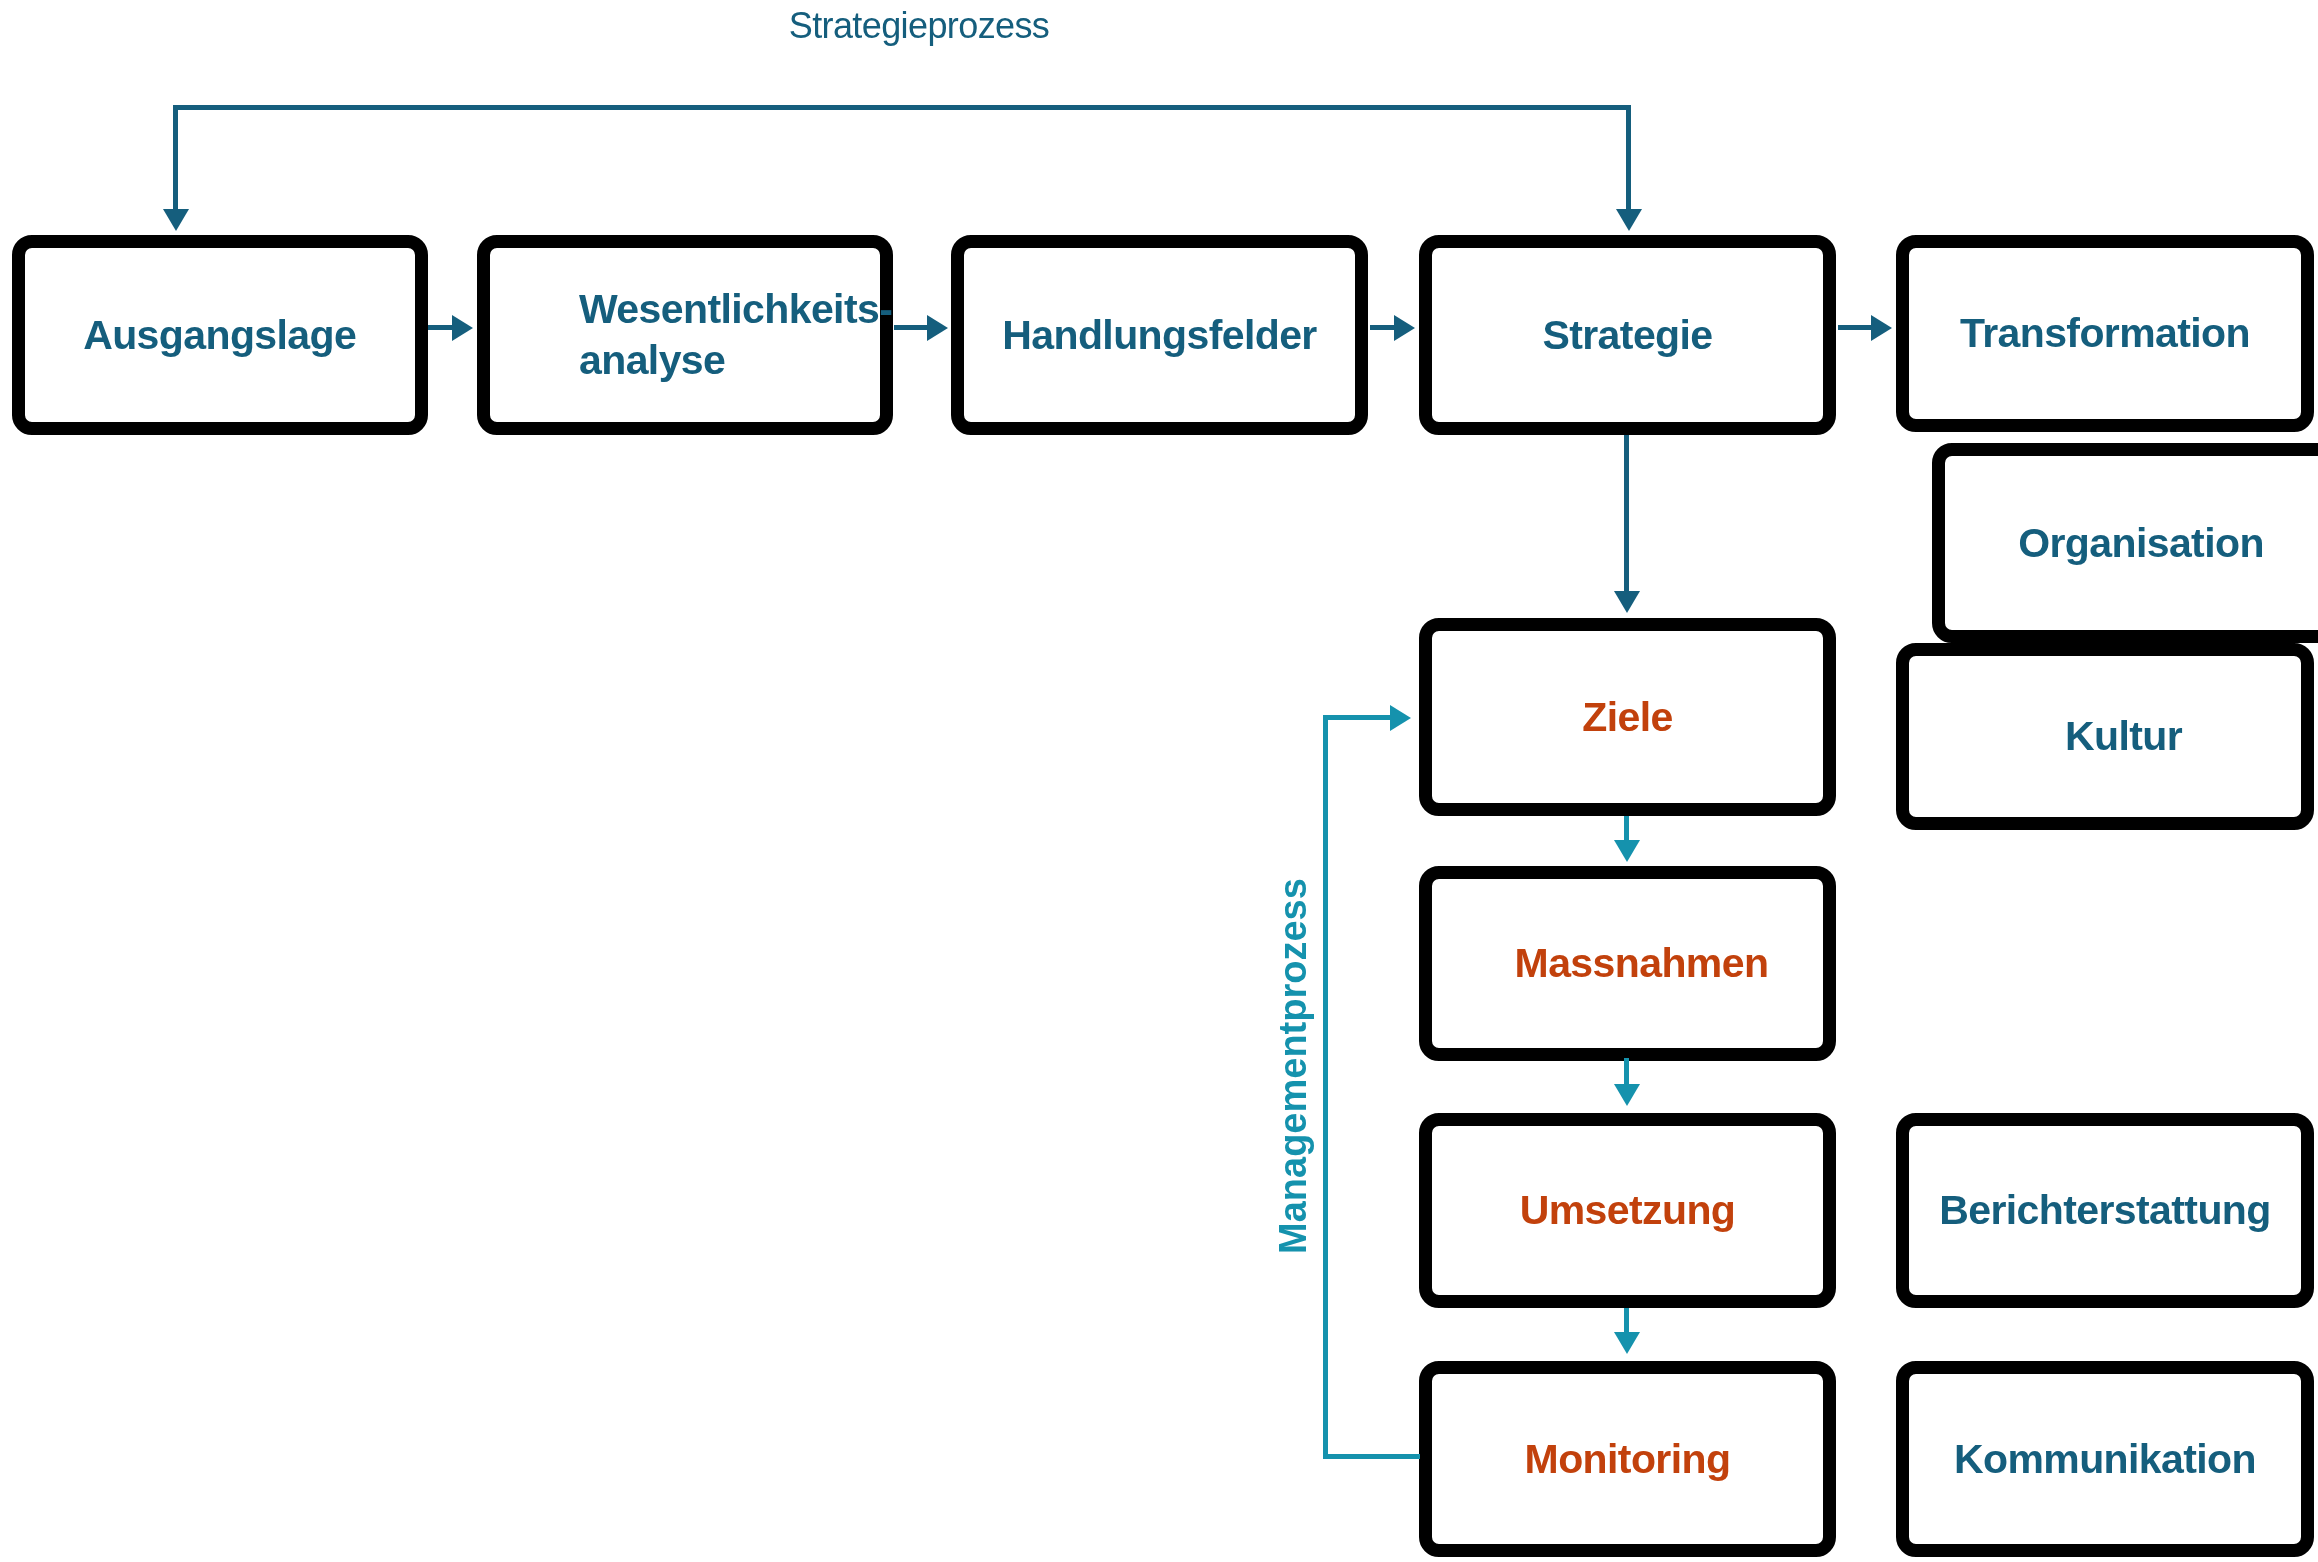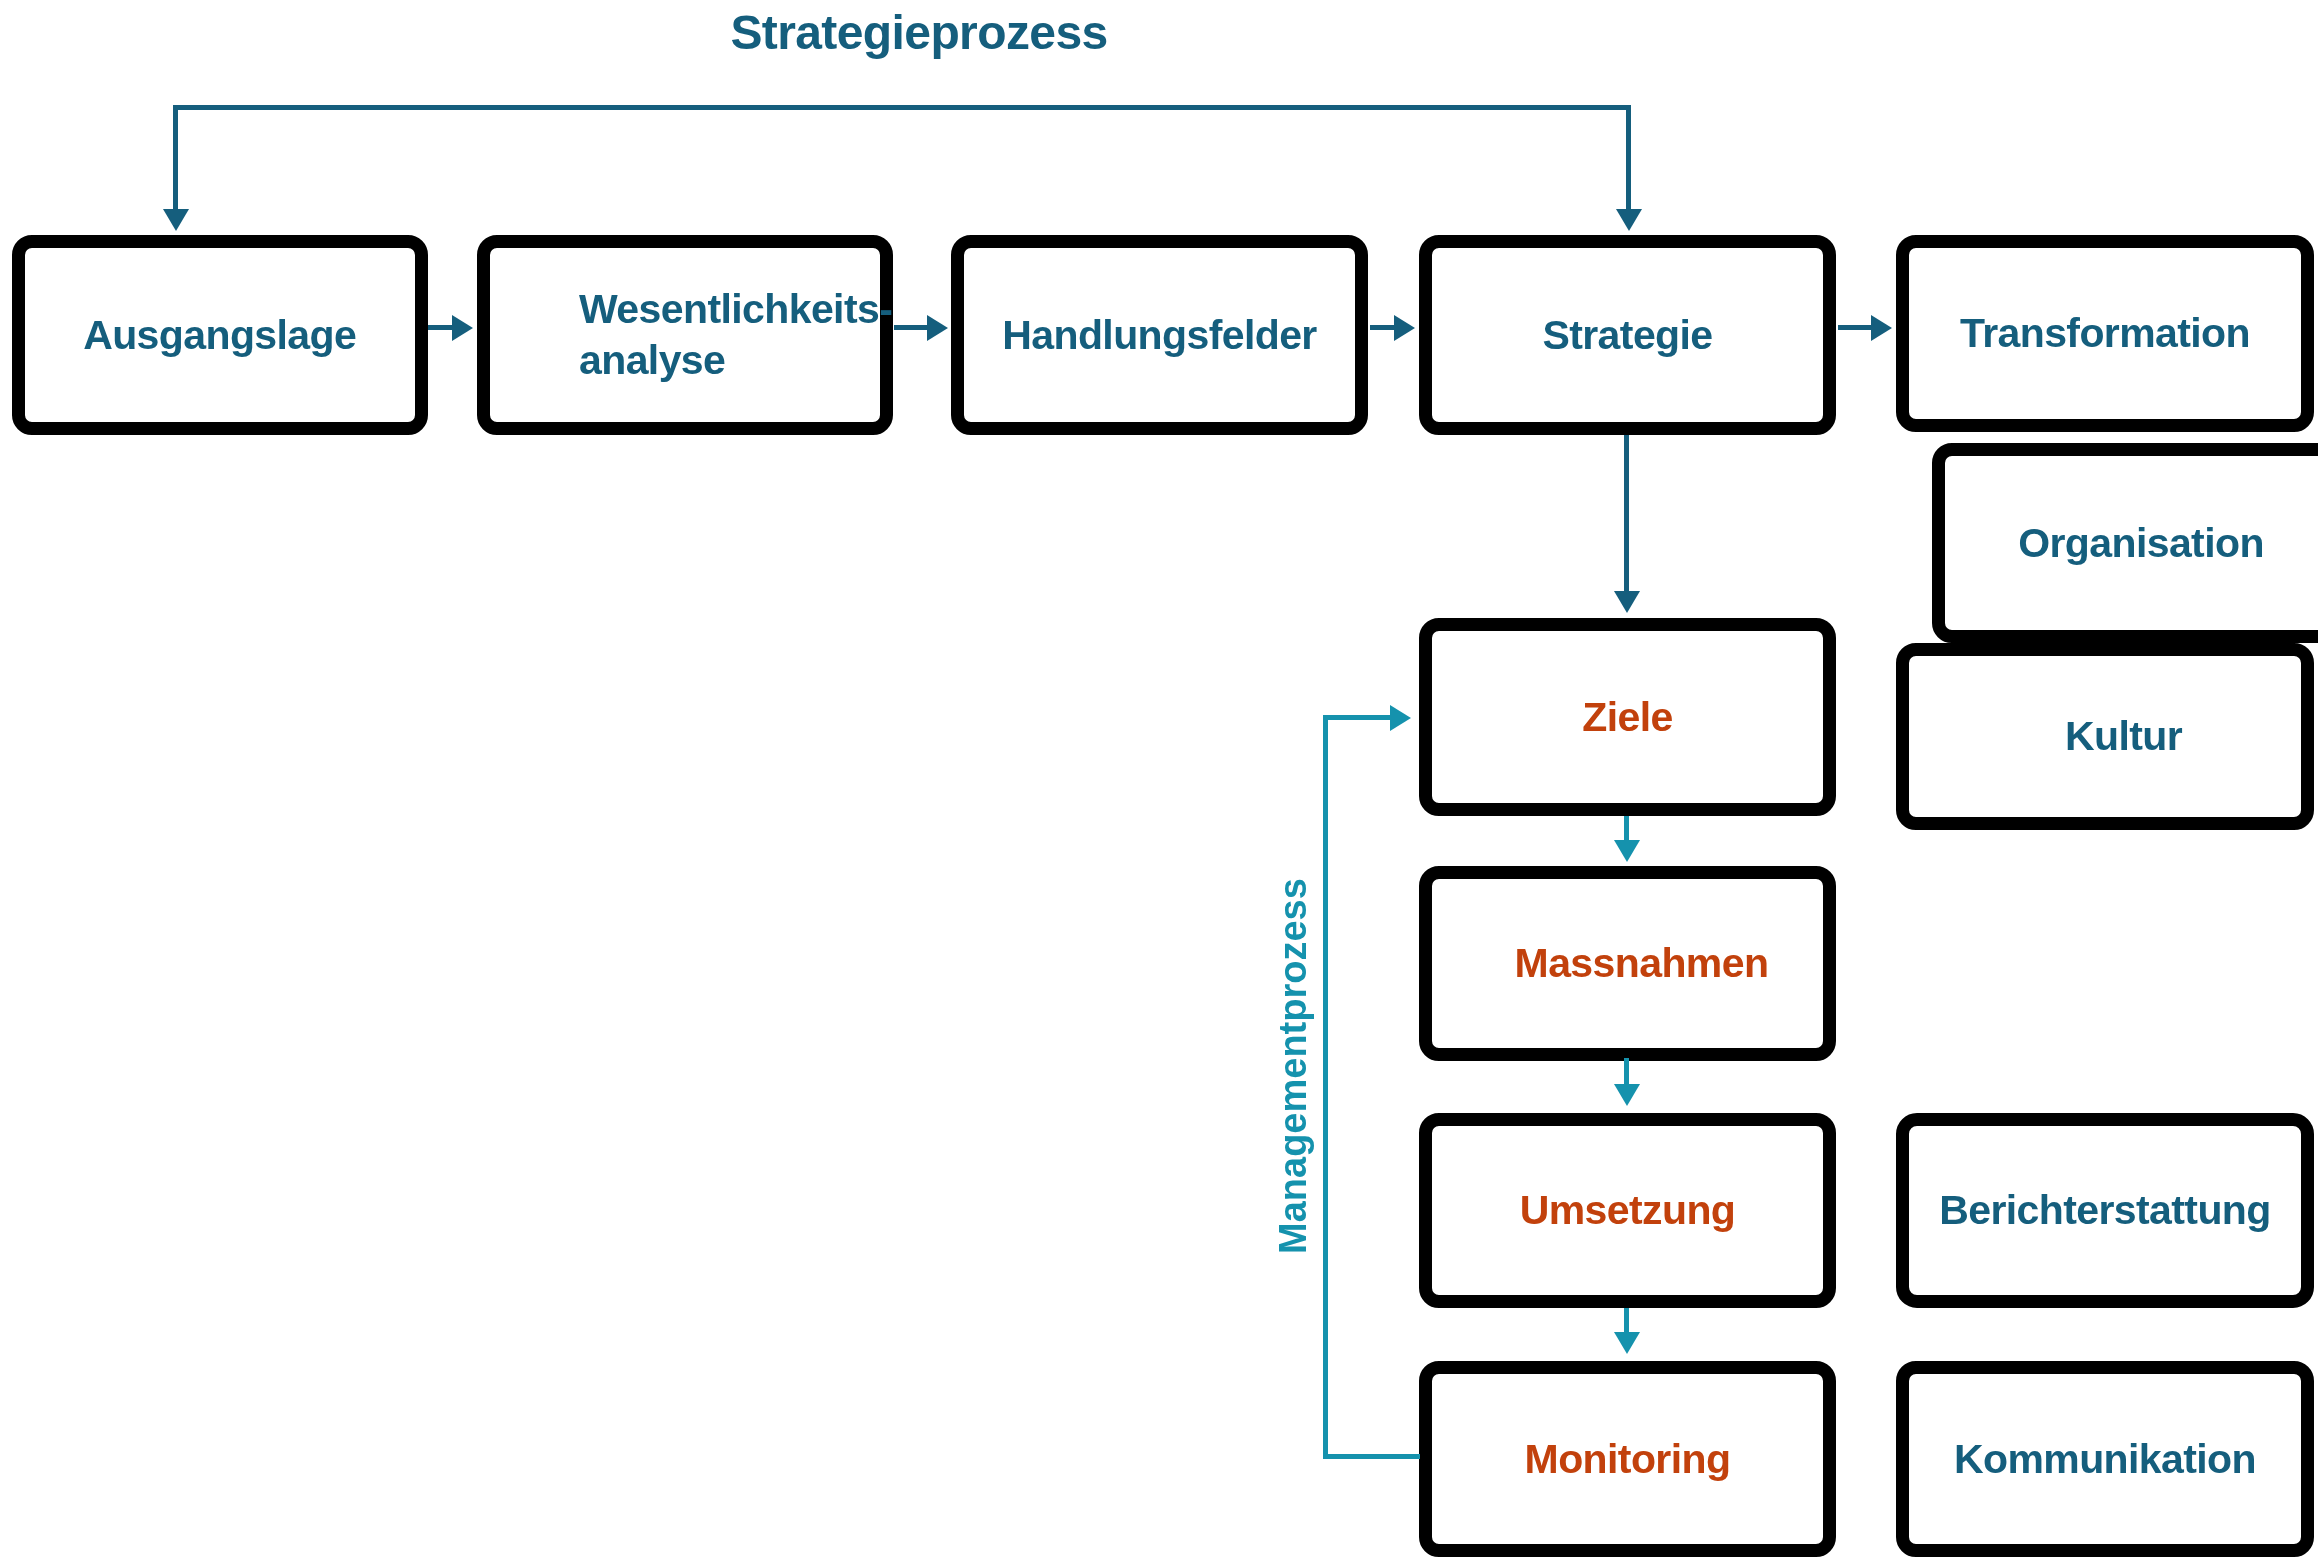--- a/index.html
+++ b/index.html
@@ -7,21 +7,21 @@
     position:relative;
     width:2319px;height:1562px;
     background:#ffffff;
     font-family:"Liberation Sans", sans-serif;
     overflow:hidden;
   }
   .page-title{
     position:absolute;
     left:687px;top:4.7px;width:464px;
     text-align:center;
-    font-size:48px;font-weight:bold;
+    font-size:36px;font-weight:normal;
     color:#155E7D;
     letter-spacing:-0.6px;
     white-space:nowrap;
   }
   .node{
     position:absolute;
     background:#ffffff;
     border:13px solid #000000;
     border-radius:20px;
     box-sizing:border-box;
@@ -123,21 +123,21 @@
   </div>
 
   <div class="node bright" style="left:1419px;top:1361px;width:417px;height:196px;">
     <span>Monitoring</span>
   </div>
 
   <div class="node bright" style="left:1419px;top:1113px;width:417px;height:195px;">
     <span>Umsetzung</span>
   </div>
 
-  <div class="node dark" style="left:1896px;top:1113px;width:418px;height:195px;border-radius:21px;">
+  <div class="node dark" style="left:1896px;top:1113px;width:418px;height:195px;">
     <span>Berichterstattung</span>
   </div>
 
   <div class="node dark" style="left:1896px;top:1361px;width:418px;height:196px;">
     <span>Kommunikation</span>
   </div>
 
   <div class="seg bright" style="left:1624px;top:816px;width:5.3px;height:26px;"></div>
   <div class="head down-bright" style="left:1614px;top:840px;"></div>
 

